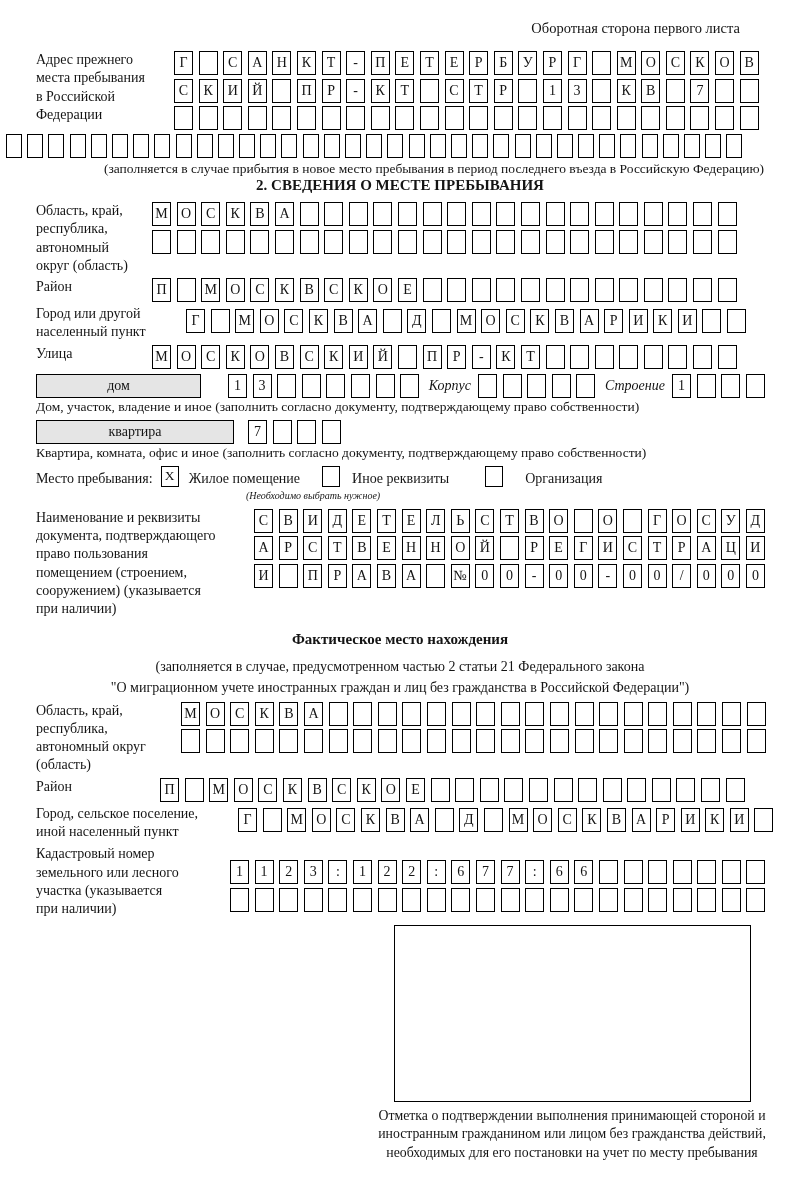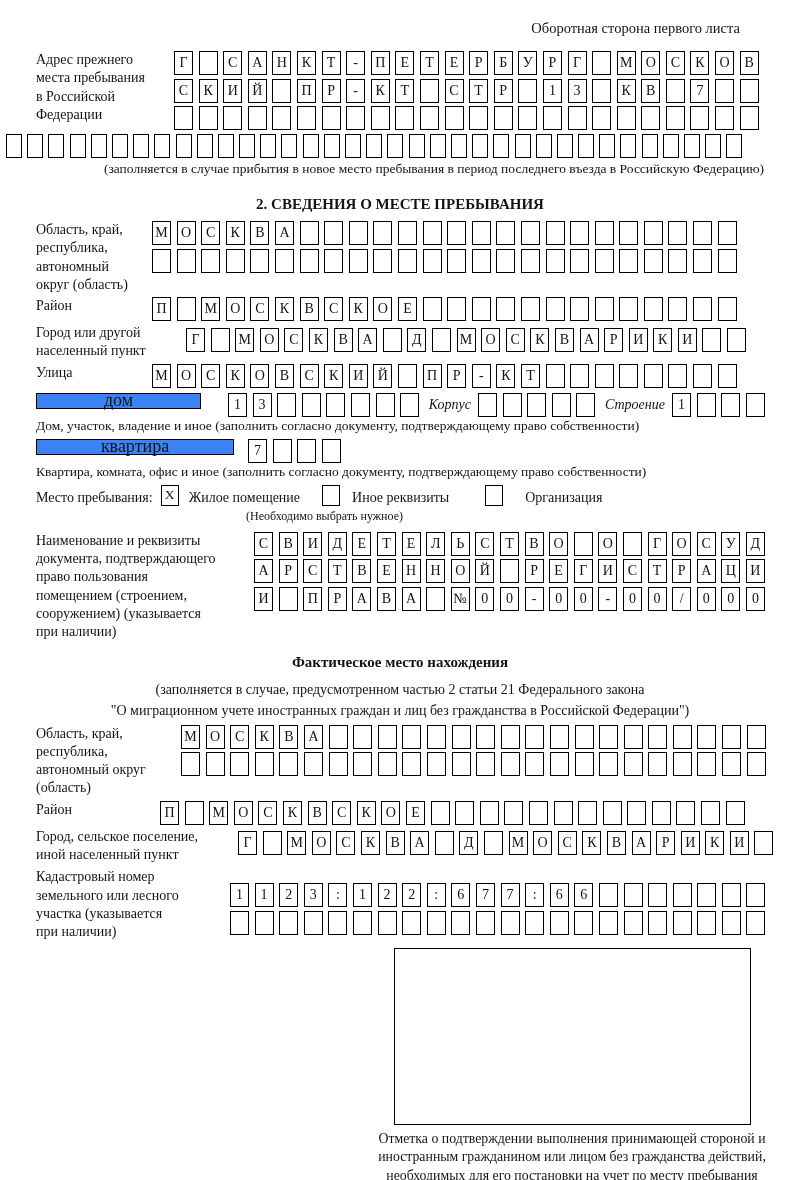--- a/index.html
+++ b/index.html
@@ -14,34 +14,34 @@
   .flabel{flex:none;font-size:14px;line-height:18.3px;}
   .pre{white-space:pre-line;}
   .boxrow{display:flex;margin-bottom:3.5px;}
   .cb{
     flex:none;display:inline-flex;align-items:center;justify-content:center;
     width:19px;height:24px;border:1.6px solid #000;margin-right:5.6px;
     font-size:14px;box-sizing:border-box;background:#fff;
   }
   .small .cb{width:16px;margin-right:5.2px;}
   .note{font-size:13.5px;text-align:right;margin-top:0;}
-  .h2{font-size:15px;font-weight:bold;text-align:center;margin:19px 0 8px 0;}
+  .h2{font-size:15px;font-weight:bold;text-align:center;margin:0 0 8px 0;}
   .caption{font-size:13.5px;margin:1px 0 5px 0;}
   .bigbox{
-    flex:none;height:16px;border:1.6px solid #000;box-sizing:border-box;
-    display:flex;align-items:center;justify-content:center;font-size:18px;background:#3b82f6;
+    flex:none;height:24px;border:1.6px solid #000;box-sizing:border-box;
+    display:flex;align-items:center;justify-content:center;font-size:14px;background:#e5e5e5;
   }
   .inlinelbl{flex:none;font-size:14px;line-height:24px;font-style:italic;}
   .mesto{display:flex;align-items:flex-end;font-size:14px;margin-top:5px;}
   .chk{
     flex:none;display:inline-flex;align-items:center;justify-content:center;
     width:18px;height:21px;border:1.6px solid #000;box-sizing:border-box;
     font-size:13.5px;background:#fff;
   }
-  .mesto-note{font-size:12px;margin:3px 0 8px 210px;}
+  .mesto-note{font-size:10px;margin:3px 0 8px 210px;font-style:italic;}
   .fact-note{font-size:14px;text-align:center;line-height:21px;margin-bottom:4px;}
   .stamp{
     width:357px;height:177px;border:1.7px solid #000;box-sizing:border-box;
     margin:6px 0 0 358px;background:#fff;
   }
   .stamp-caption{
     width:408px;margin:5px 0 0 332px;text-align:center;
     font-size:13.8px;line-height:18.5px;
   }
   .mb0{margin-bottom:0;}

